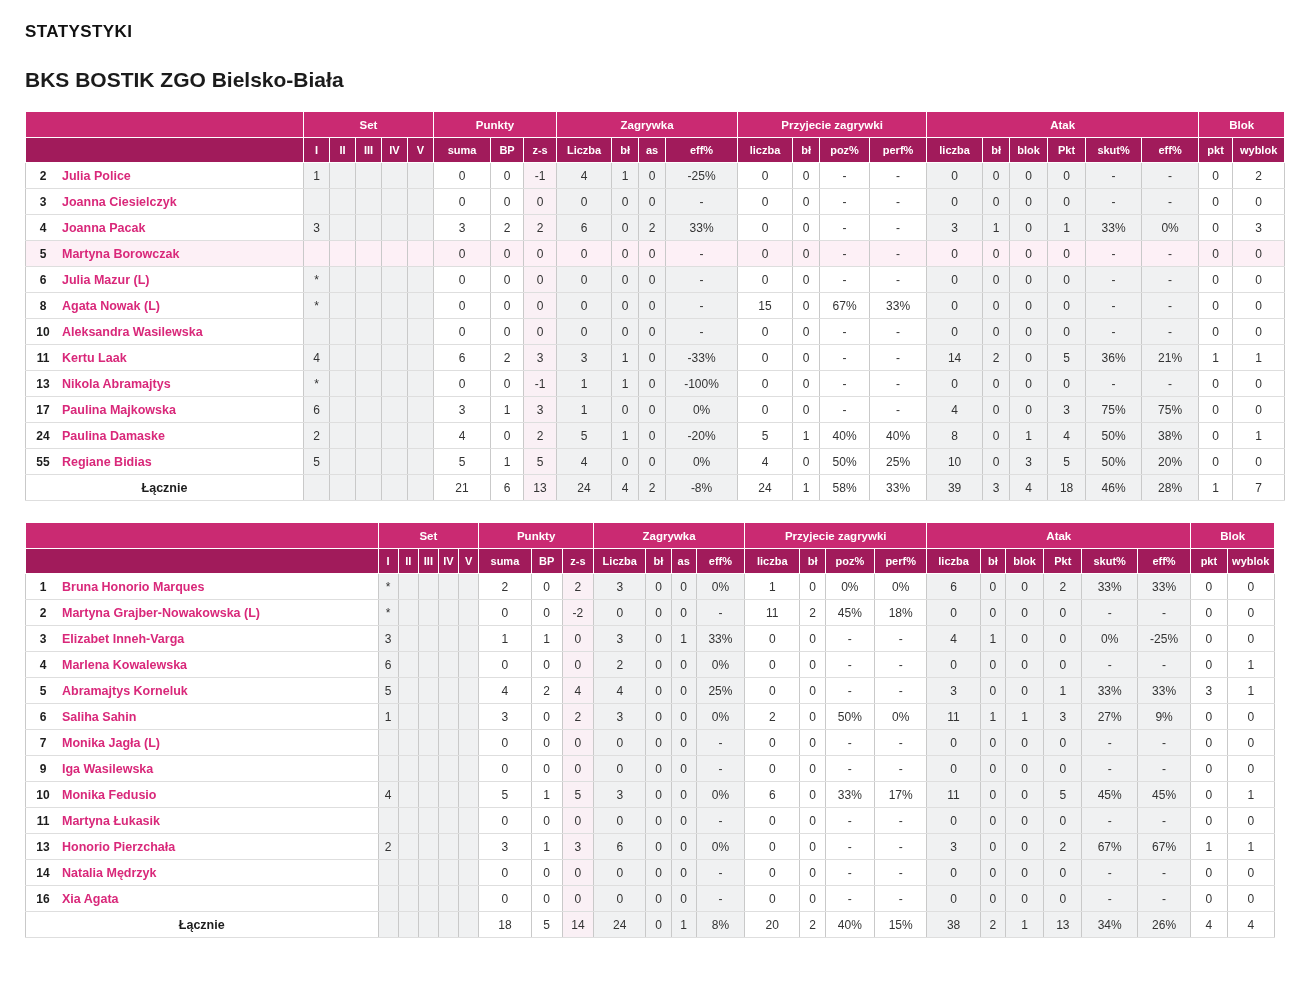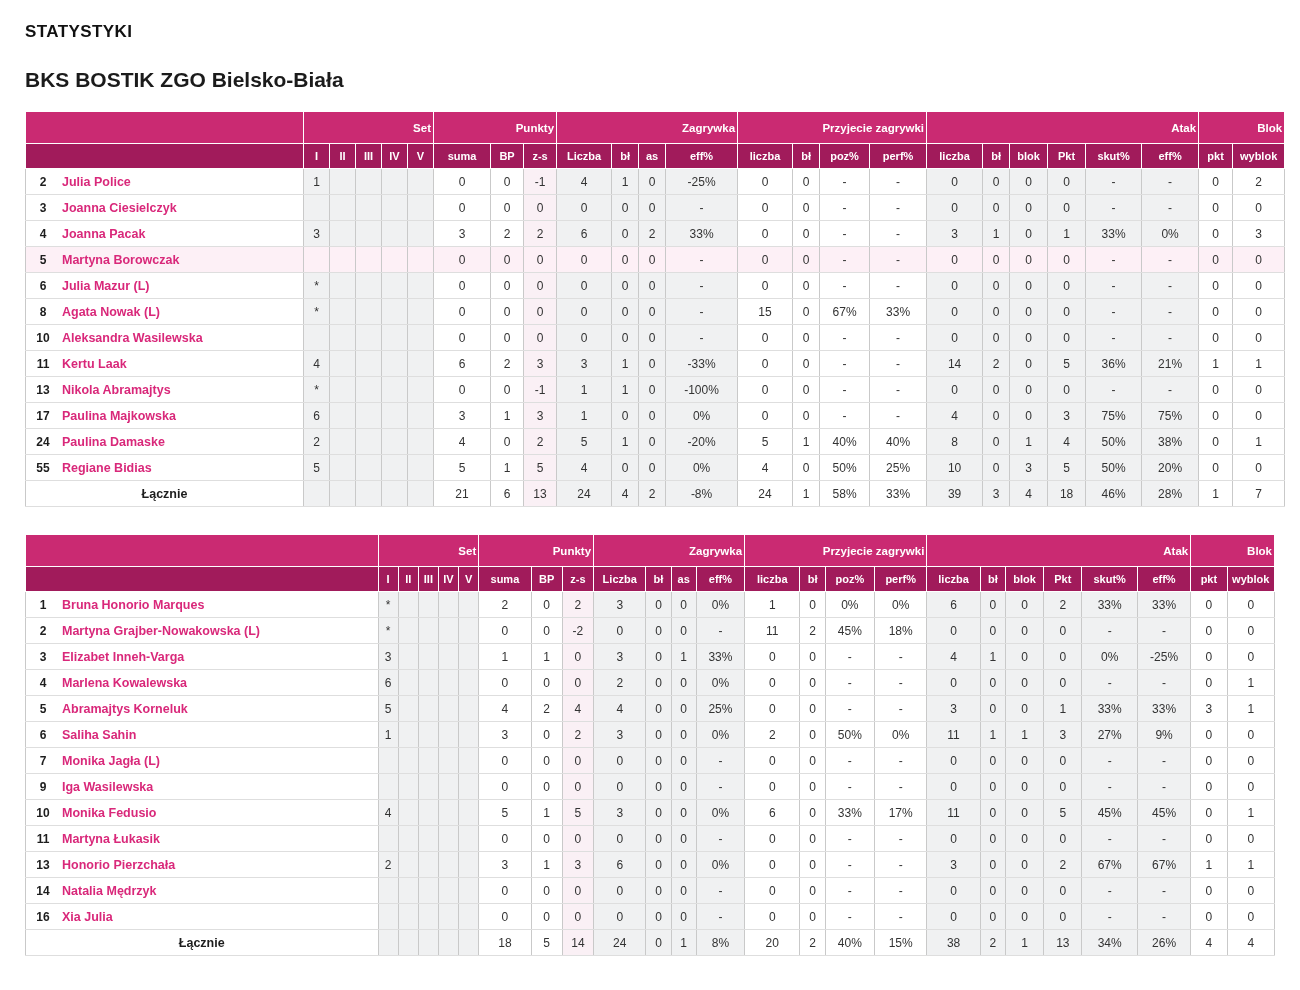--- a/index.html
+++ b/index.html
@@ -17,29 +17,29 @@
     font-family:"Liberation Sans",sans-serif;color:#222;
   }
   .page{padding:16px 25px 0 25px}
   h1[data-name="page-title"]{
     font-size:17px;font-weight:700;color:#111;
     letter-spacing:.4px;margin:6px 0 26px 0;
   }
   h2.team-name{
     font-size:21px;font-weight:600;color:#1b1b1b;margin:0 0 19px 0;
   }
-  section.team-section{margin-bottom:27px}
+  section.team-section{margin-bottom:21px}
   table.stats{
     border-collapse:collapse;table-layout:fixed;width:1250px;
     font-size:12px;border:1px solid #c6c6c6;
   }
   th.grp{
     background:var(--header-primary);color:#fff;
-    font-size:11.5px;font-weight:700;height:32px;
-    border:1px solid #fff;text-align:right;padding:0 2px;
+    font-size:11.5px;font-weight:700;height:26px;
+    border:1px solid #fff;text-align:center;padding:0 2px;
     overflow:hidden;white-space:nowrap;
   }
   th.sub{
     background:var(--header-secondary);color:#fff;
     font-size:11px;font-weight:700;height:25px;
     border:1px solid #fff;text-align:center;padding:0 1px;
     overflow:hidden;white-space:nowrap;
   }
   td{
     border:1px solid #c9c9c9;border-top-color:#dedede;border-bottom-color:#dedede;
@@ -878,21 +878,21 @@
             <td class="tg" data-name="stat-cell">0</td>
             <td class="tg" data-name="stat-cell">0</td>
             <td class="tg" data-name="stat-cell">0</td>
             <td class="tg" data-name="stat-cell">0</td>
             <td class="tg" data-name="stat-cell">-</td>
             <td class="tg" data-name="stat-cell">-</td>
             <td data-name="stat-cell">0</td>
             <td data-name="stat-cell">0</td>
           </tr>
           <tr data-name="player-row">
-            <td class="name-cell" data-name="player-cell"><span class="pnum" data-name="player-number">16</span><span class="pname" data-name="player-name">Xia Julia</span></td>
+            <td class="name-cell" data-name="player-cell"><span class="pnum" data-name="player-number">16</span><span class="pname" data-name="player-name">Xia Agata</span></td>
             <td class="tg" data-name="stat-cell"></td>
             <td class="tg" data-name="stat-cell"></td>
             <td class="tg" data-name="stat-cell"></td>
             <td class="tg" data-name="stat-cell"></td>
             <td class="tg" data-name="stat-cell"></td>
             <td data-name="stat-cell">0</td>
             <td data-name="stat-cell">0</td>
             <td class="tp" data-name="stat-cell">0</td>
             <td class="tg" data-name="stat-cell">0</td>
             <td class="tg" data-name="stat-cell">0</td>

